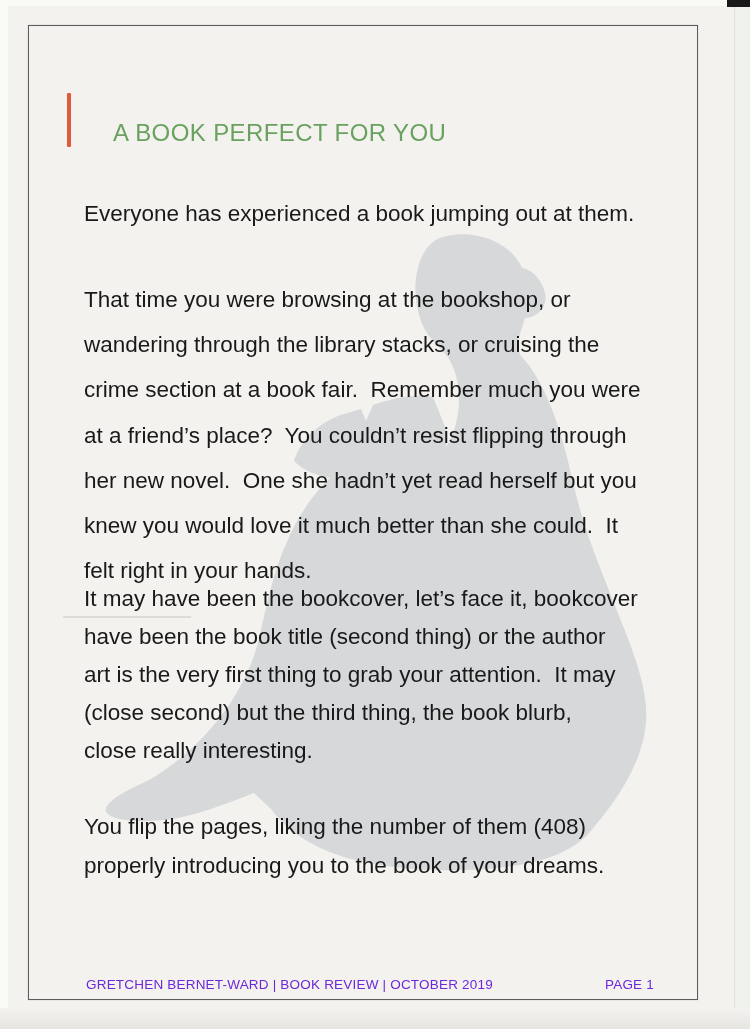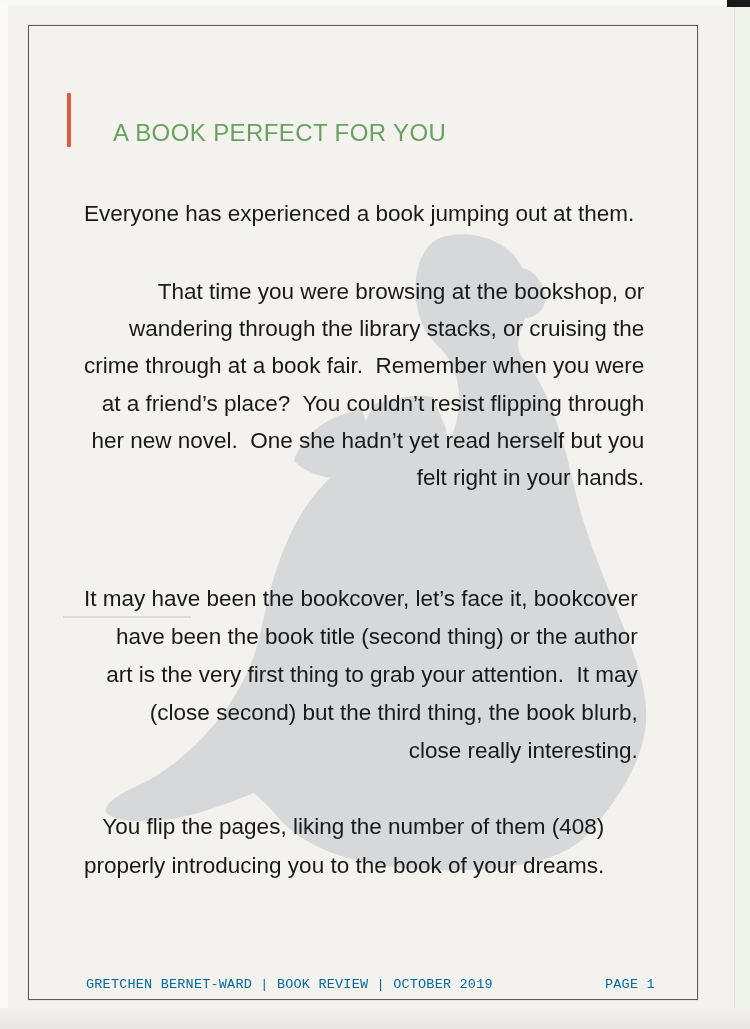--- a/index.html
+++ b/index.html
@@ -33,36 +33,36 @@
   .heading-accent-bar {
     position: absolute; left: 67px; top: 93px;
     width: 4px; height: 54px; background: #e05a3d; border-radius: 1px; z-index: 2;
   }
   .doc-heading {
     position: absolute; left: 87px; top: 100px; z-index: 2;
     font-size: 24px; line-height: 34px; font-weight: 400;
     letter-spacing: 0.4px; color: #69a25e; white-space: pre; margin-left: 26px;
   }
   
-  .para { position: absolute; left: 84px; z-index: 2; color: #191919; text-align: right; }
+  .para { position: absolute; left: 84px; z-index: 2; color: #191919; }
   .para .text-line { white-space: pre; font-size: 22.5px; }
   .para-1 { top: 195px; }  .para-1 .text-line { line-height: 37.5px; }
-  .para-2 { top: 273px; }  .para-2 .text-line { line-height: 37.2px; }
+  .para-2 { top: 273px; }  .para-2 .text-line { line-height: 37.2px; margin-top: 8px; }
   .para-3 { top: 580px; }  .para-3 .text-line { line-height: 38px; }
   .para-4 { top: 807px; }  .para-4 .text-line { line-height: 39px; }
   
   .scan-underline-artifact {
     position: absolute; left: 63px; top: 616px; width: 128px; height: 2px;
     background: #dbdbd7; z-index: 2;
   }
   
   .footer-byline, .footer-page-number {
     position: absolute; z-index: 2;
-    font-family: Liberation Mono, monospace;
-    font-size: 13.5px; color: #0369a1; letter-spacing: 0.2px; white-space: pre;
+    font-family: Liberation Sans, sans-serif;
+    font-size: 13.5px; color: #6d28d9; letter-spacing: 0.2px; white-space: pre;
   }
   .footer-byline { left: 86px; top: 977px; }
   .footer-page-number { left: 605px; top: 977px; }
 </style>
 </head>
 <body>
 
 <div class="scan-left-light"></div>
 <div class="scan-top-light"></div>
 <div class="scan-right-edge"></div>
@@ -112,23 +112,24 @@
 <div class="heading-accent-bar"></div>
 <h1 class="doc-heading">A BOOK PERFECT FOR YOU</h1>
 
 <div class="para para-1">
   <div class="text-line">Everyone has experienced a book jumping out at them.</div>
 </div>
 
 <div class="para para-2">
   <div class="text-line">That time you were browsing at the bookshop, or</div>
   <div class="text-line">wandering through the library stacks, or cruising the</div>
-  <div class="text-line">crime through at a book fair.  Remember when you were</div>
+  <div class="text-line">crime section at a book fair.  Remember much you were</div>
   <div class="text-line">at a friend’s place?  You couldn’t resist flipping through</div>
   <div class="text-line">her new novel.  One she hadn’t yet read herself but you</div>
+  <div class="text-line">knew you would love it much better than she could.  It</div>
   <div class="text-line">felt right in your hands.</div>
 </div>
 
 <div class="scan-underline-artifact"></div>
 
 <div class="para para-3">
   <div class="text-line">It may have been the bookcover, let’s face it, bookcover</div>
   <div class="text-line">have been the book title (second thing) or the author</div>
   <div class="text-line">art is the very first thing to grab your attention.  It may</div>
   <div class="text-line">(close second) but the third thing, the book blurb,</div>

